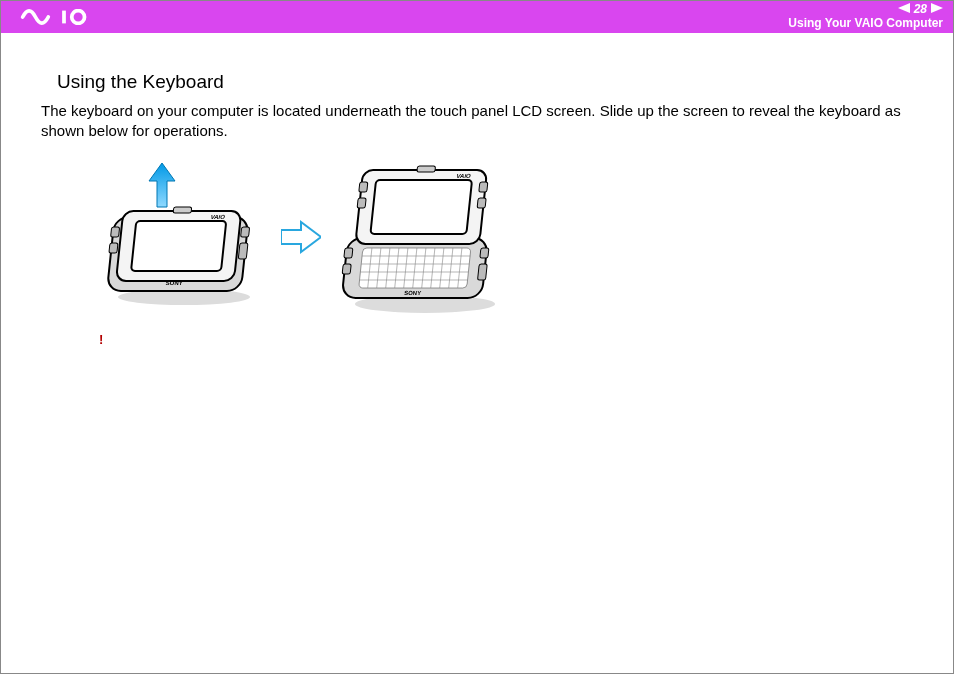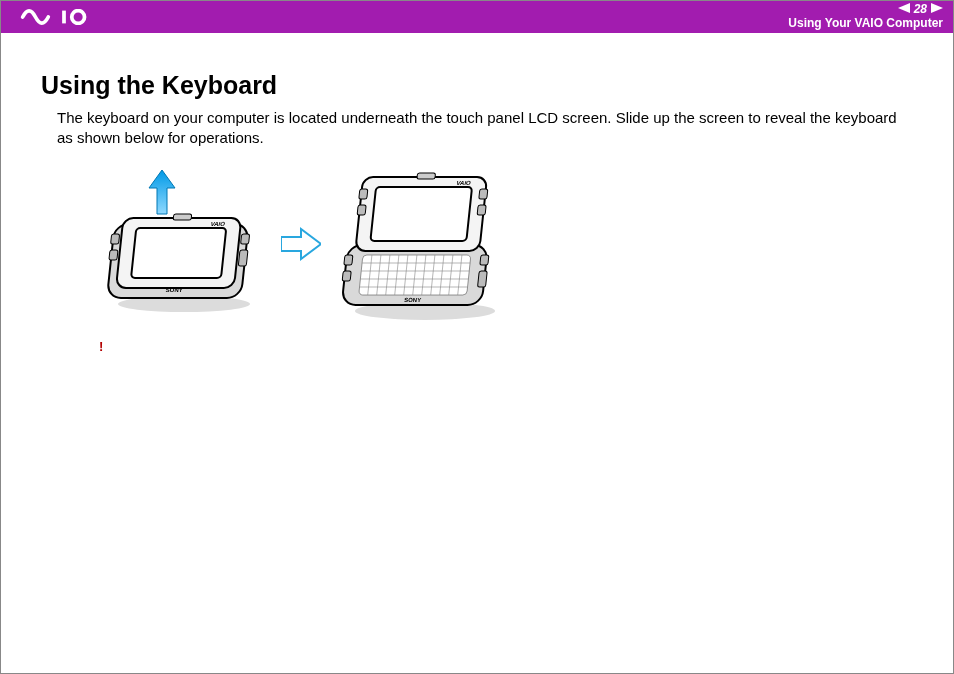--- a/index.html
+++ b/index.html
@@ -14,21 +14,21 @@
   }
   .page {
     border: 1px solid #888;
     box-sizing: border-box;
     width: 954px;
     height: 674px;
     display: flex;
     flex-direction: column;
   }
   .header-bar {
-    background: #a21caf;
+    background: #d946ef;
     color: #fff;
     height: 32px;
     display: flex;
     align-items: center;
     justify-content: space-between;
     padding: 0 10px;
   }
   .vaio-logo {
     font-family: Arial, sans-serif;
     font-weight: 700;
@@ -69,27 +69,27 @@
   }
   .header-top-row {
     display: flex;
     align-items: center;
     gap: 4px;
   }
   .content {
     padding: 38px 52px 20px 40px;
   }
   h1.section-title {
-    font-size: 25px;
-    font-weight: 700;
-    margin: 0 0 8px 0;
+    font-size: 19px;
+    font-weight: 400;
+    margin: 0 0 8px 16px;
   }
   p.body-text {
     font-size: 15px;
-    margin: 0 0 10px 16px;
+    margin: 0 0 10px 0;
     line-height: 1.35;
   }
   .figure-row {
     display: flex;
     align-items: center;
     gap: 12px;
     margin: 6px 0 10px 58px;
   }
   .device {
     position: relative;

